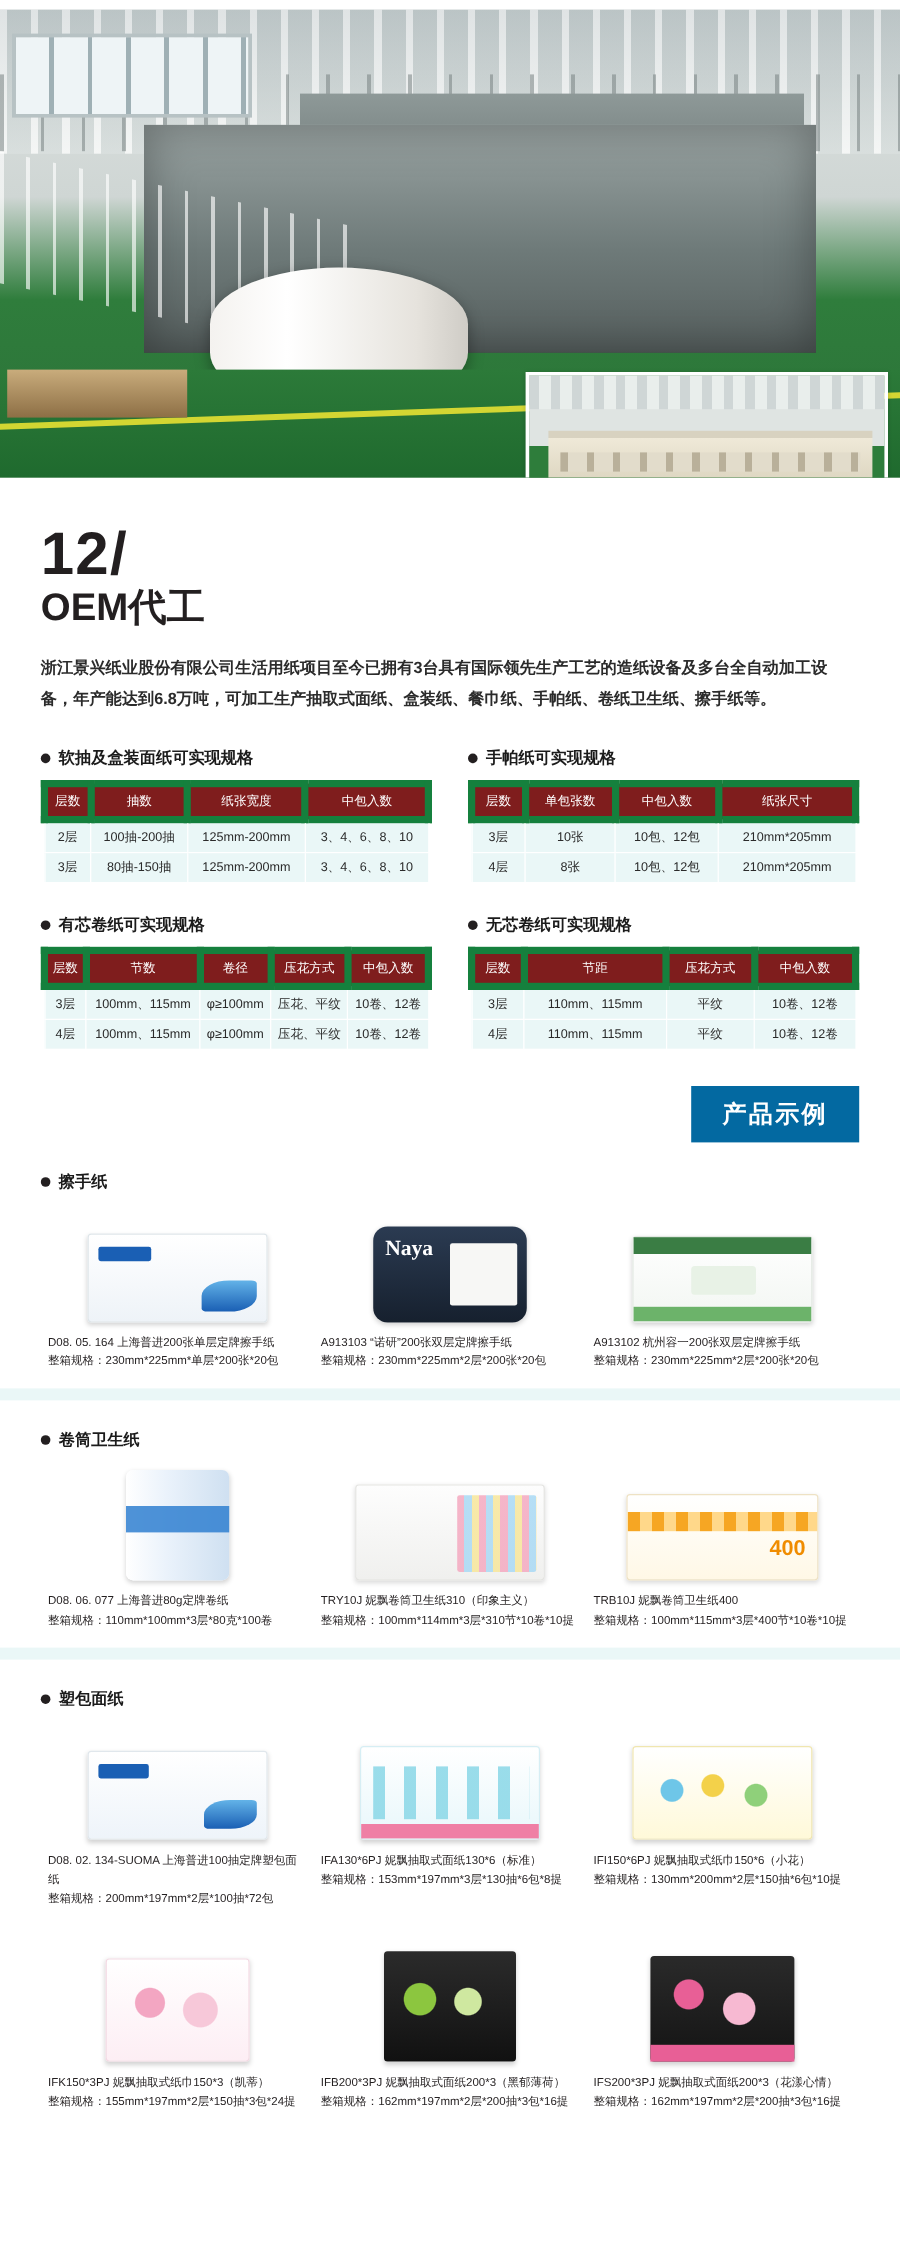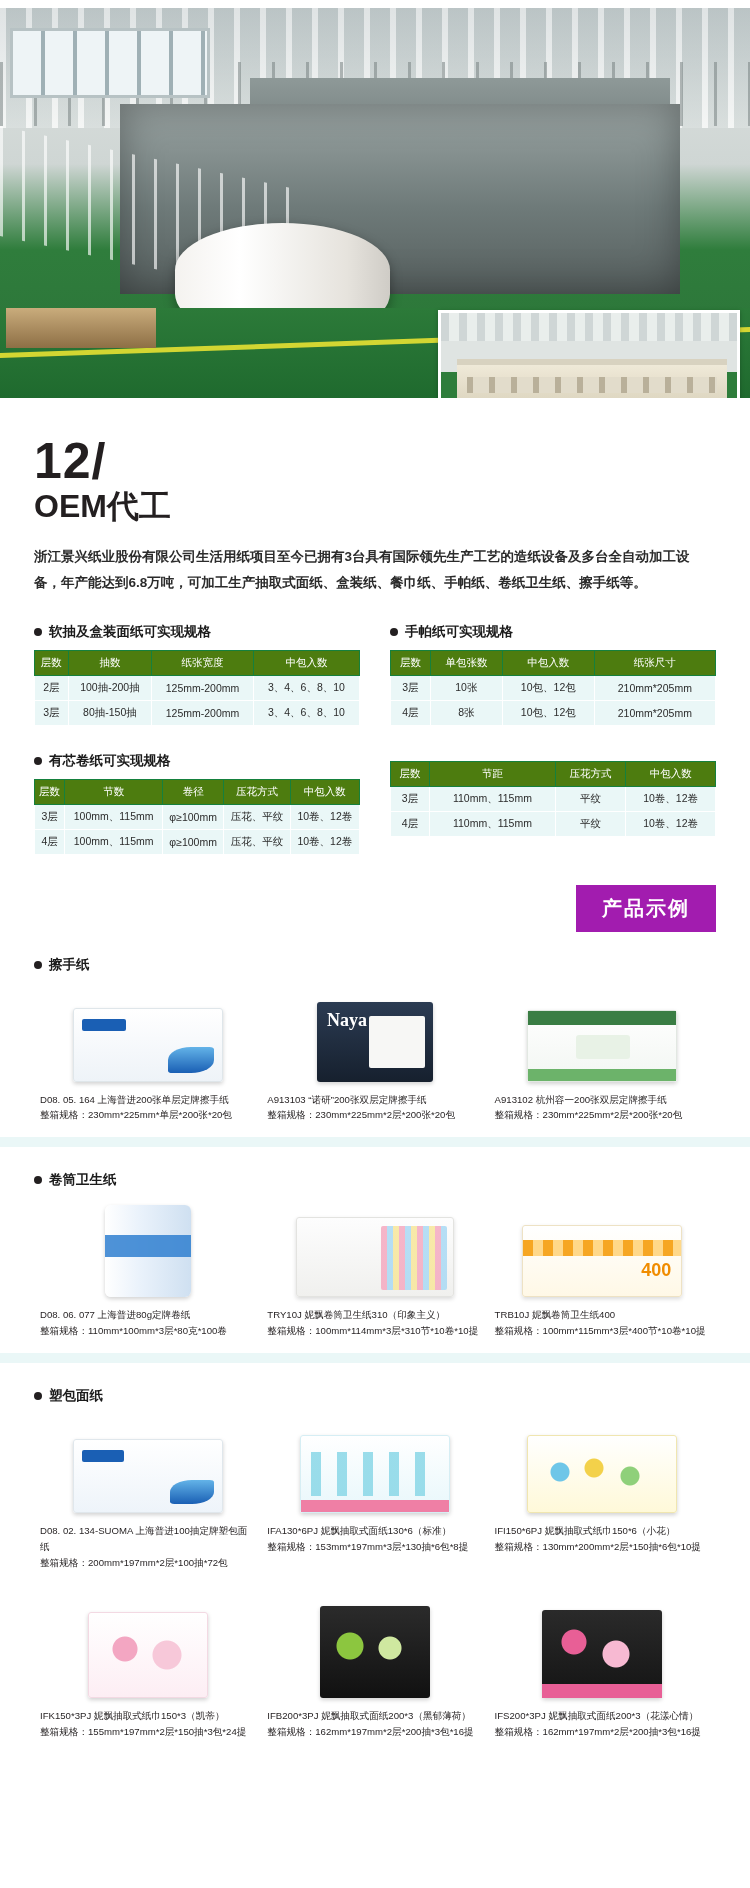--- a/index.html
+++ b/index.html
@@ -121,32 +121,32 @@
   
   .tables-row {
     display:flex; gap:30px; margin:26px 34px 0 34px;
   }
   .tbl-wrap { flex:1; }
   table.spec {
     width:100%; border-collapse:collapse; margin-top:9px;
     font-size:10.5px; color:#2b2b2b;
   }
   table.spec th {
-    background:#4d7c0f; color:#ffffff; font-weight:normal;
-    border:1px solid #15803d; padding:5px 2px; text-align:center; white-space:nowrap;
+    background:#7f1d1d; color:#ffffff; font-weight:normal;
+    border:6px solid #15803d; padding:5px 2px; text-align:center; white-space:nowrap;
   }
   table.spec td {
     background:#eaf7f7; border:1px solid #ffffff; padding:5px 2px;
     text-align:center; white-space:nowrap;
   }
 
   
   .banner-row { margin:30px 34px 0 34px; display:flex; justify-content:flex-end; }
   .banner {
-    background:#a21caf; color:#ffffff;
+    background:#0369a1; color:#ffffff;
     font-size:20px; font-weight:bold; letter-spacing:2px;
     padding:10px 26px;
   }
 
   
   .group { margin:24px 34px 0 34px; }
   .group-head { margin-bottom:6px; }
   .cards { display:flex; }
   .card { width:33.33%; padding:6px 6px 0 6px; }
   .shot {
@@ -156,21 +156,21 @@
   .cap { font-size:9.6px; line-height:1.65; color:#231f20; }
   .cap .name { font-weight:normal; display:block; }
   .cap .size { display:block; }
   .band { height:10px; background:#eaf7f7; margin:14px 0 0 0; }
 
   
   .pack { position:relative; border-radius:3px; box-shadow:0 2px 4px rgba(0,0,0,.18); }
   .p1 { width:150px; height:74px; background:linear-gradient(#ffffff,#eef3f8); border:1px solid #dfe6ea; }
   .p1:before{content:"";position:absolute;left:8px;top:10px;width:44px;height:12px;background:#1a5fb4;border-radius:2px;}
   .p1:after{content:"";position:absolute;right:8px;bottom:8px;width:46px;height:26px;border-radius:50% 10% 50% 10%;background:linear-gradient(#63b3e8,#1a5fb4);}
-  .p2 { width:116px; height:80px; background:linear-gradient(#2b3b52,#16202e); }
+  .p2 { width:128px; height:80px; background:linear-gradient(#2b3b52,#16202e);border-radius:12px; }
   .p2:before{content:"";position:absolute;left:10px;top:10px;color:#fff;font-size:17px;font-weight:bold;font-family:"Liberation Serif",serif;}
   .p2 .naya{position:absolute;left:10px;top:8px;color:#fff;font-size:18px;font-weight:bold;font-family:"Liberation Serif",serif;}
   .p2 .white{position:absolute;right:8px;top:14px;width:56px;height:52px;background:#f7f7f5;border-radius:2px;}
   .p3 { width:150px; height:72px; background:linear-gradient(#ffffff,#f2f6f2); border:1px solid #e2e8e2; }
   .p3 .grn{position:absolute;left:0;top:0;width:100%;height:14px;background:#3a7d44;}
   .p3 .grn2{position:absolute;left:0;bottom:0;width:100%;height:12px;background:#6cb36a;}
   .p3 .lbl{position:absolute;left:48px;top:24px;width:54px;height:24px;background:#e8f2e6;border-radius:3px;}
 
   .roll1 { width:86px; height:92px; background:linear-gradient(90deg,#ffffff,#eaf2fb 40%,#cfe0f1); border-radius:6px; box-shadow:0 2px 4px rgba(0,0,0,.18);}
   .roll1:before{content:"";position:absolute;left:0;top:30px;width:100%;height:22px;background:#2f7fd0;opacity:.85;}
@@ -325,20 +325,24 @@
           <td>100mm、115mm</td>
           <td>φ≥100mm</td>
           <td>压花、平纹</td>
           <td>10卷、12卷</td>
         </tr>
       </tbody>
         </table>
     </div>
 
     <div class="tbl-wrap">
+      <div class="sec-head">
+        <span class="dot"></span>
+        <span>无芯卷纸可实现规格</span>
+      </div>
       <table class="spec">
         <tbody>
             <tr>
           <th>层数</th>
           <th>节距</th>
           <th>压花方式</th>
           <th>中包入数</th>
         </tr>
         <tr>
           <td>3层</td>

